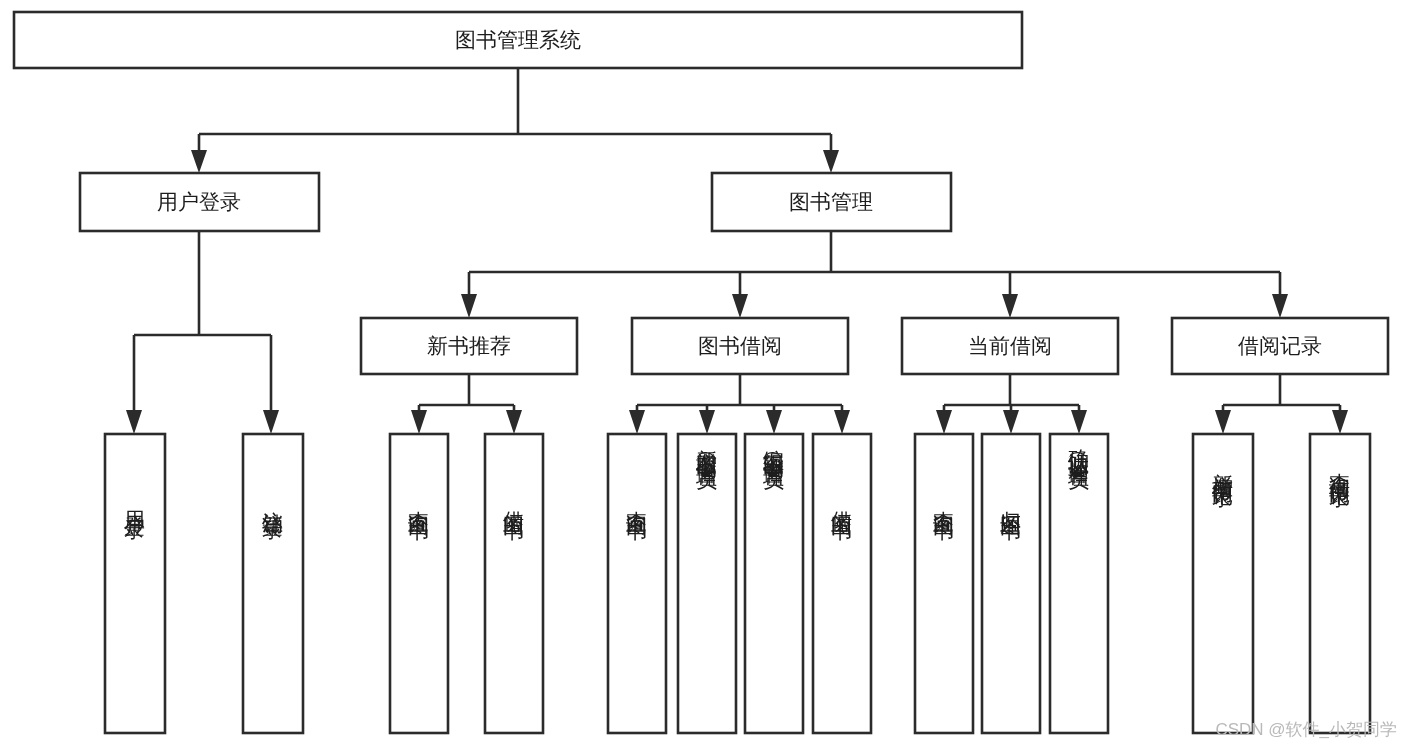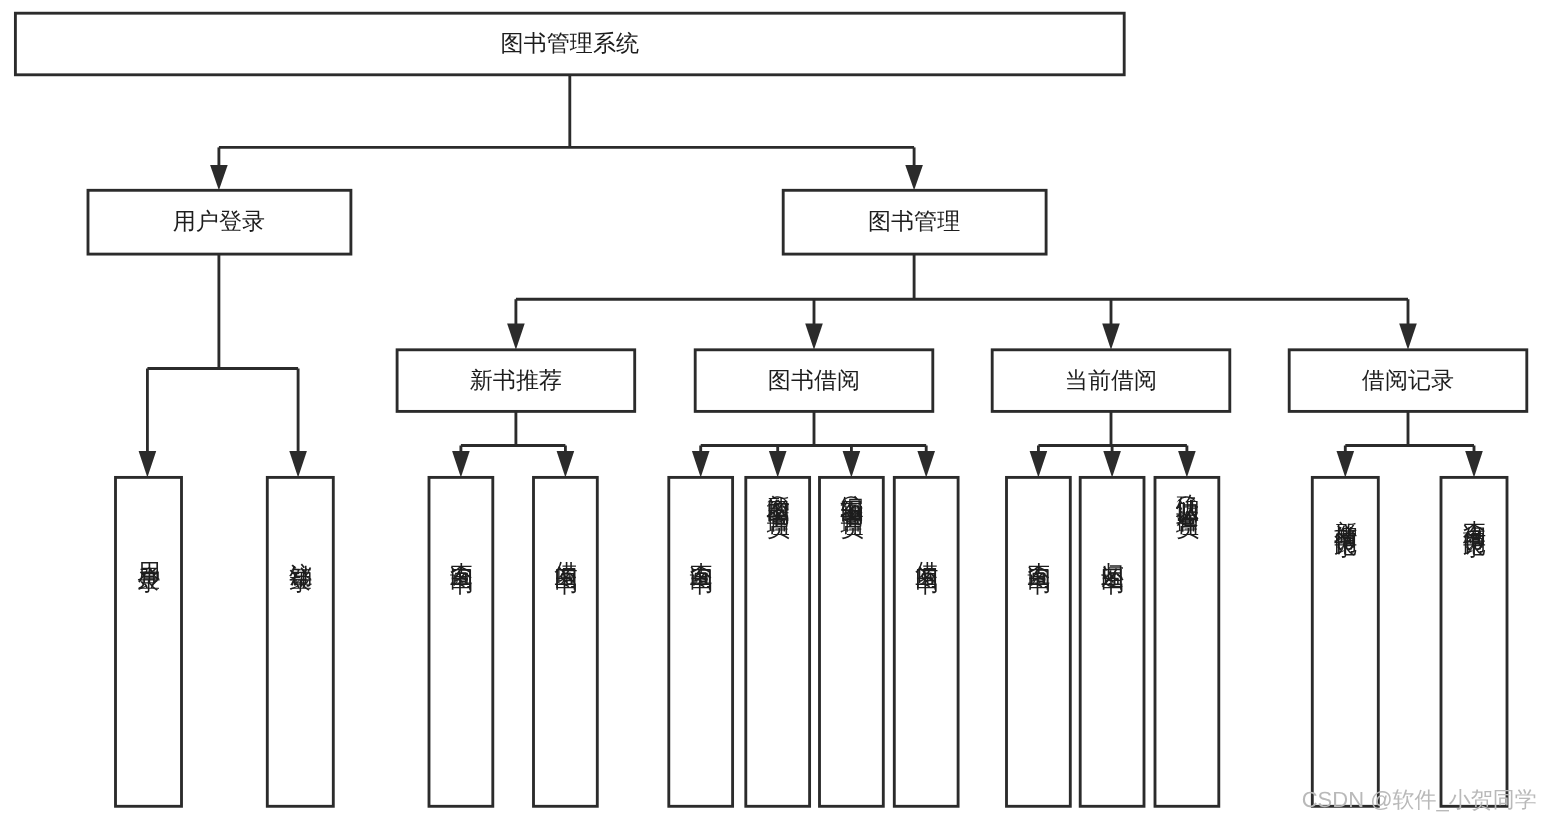--- a/index.html
+++ b/index.html
@@ -55,21 +55,21 @@
     writing-mode: vertical-rl;
     text-orientation: upright;
     text-anchor: middle;
     letter-spacing: 3px;
   }
   .watermark {
     position: absolute;
     right: 8px;
     bottom: 6px;
     font-family: "Liberation Sans", "DejaVu Sans", sans-serif;
-    font-size: 20px;
+    font-size: 17px;
     color: #b9b9b9;
     white-space: nowrap;
     pointer-events: none;
     user-select: none;
   }
 </style>
 </head>
 <body>
 
 <div id="diagram-root">

